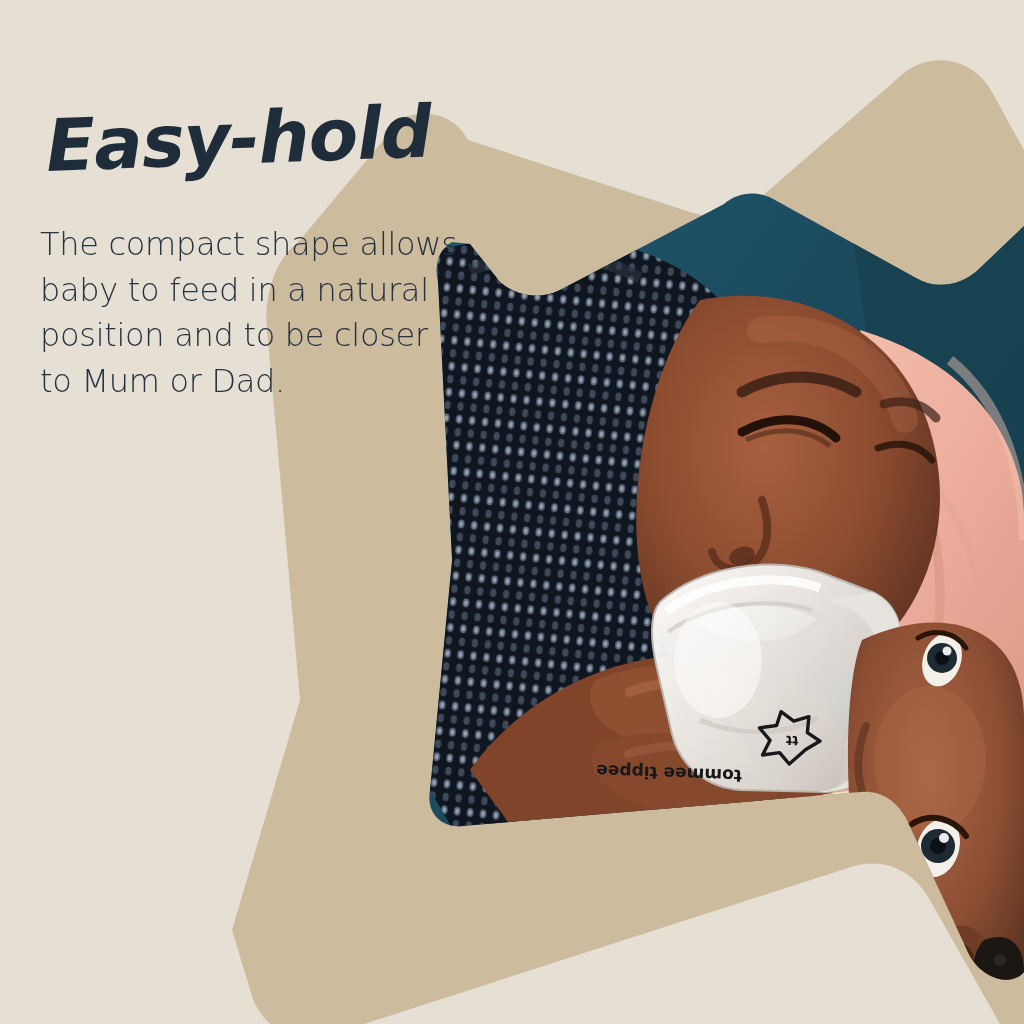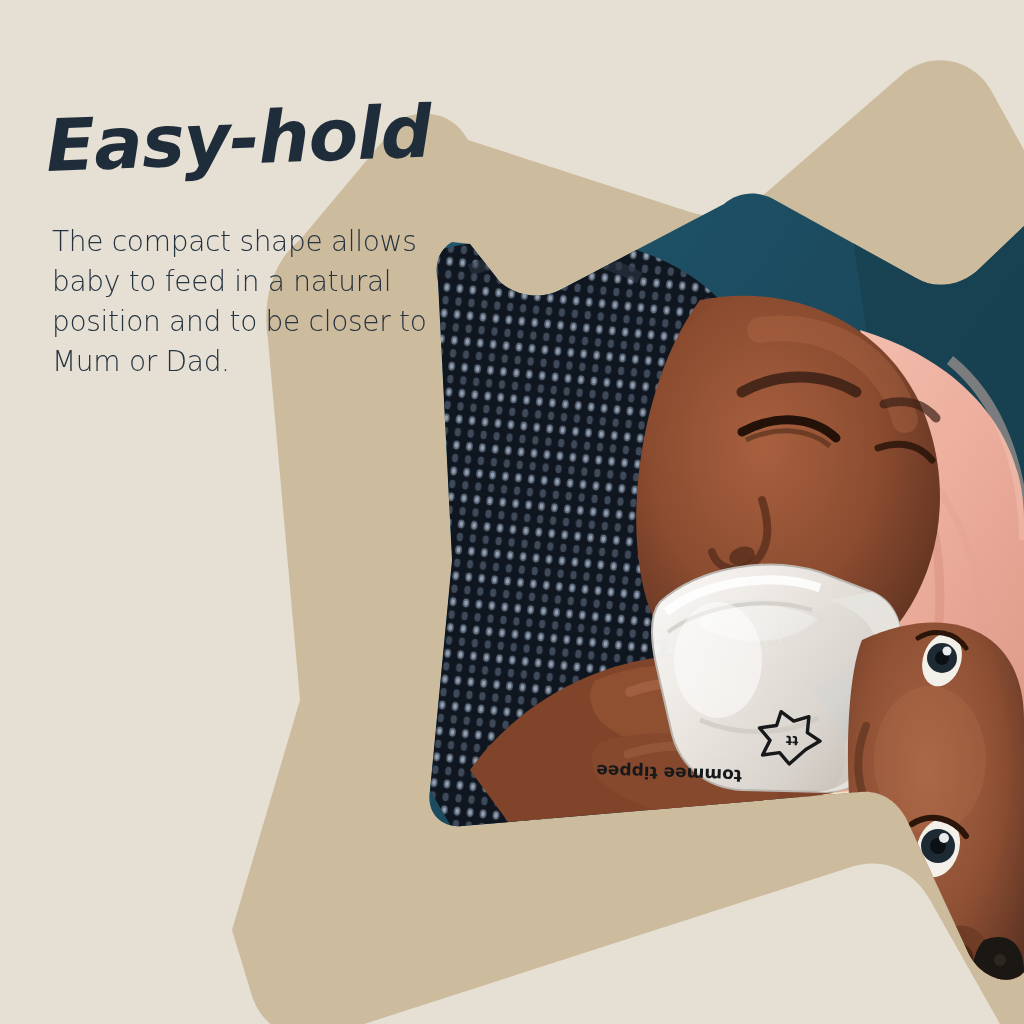--- a/index.html
+++ b/index.html
@@ -26,24 +26,24 @@
     letter-spacing:-1px;
     color:#1f2c3a;
     margin:0 0 42px 6px;
     transform:rotate(-2.2deg);
     transform-origin:left center;
     white-space:nowrap;
   }
   #body-copy{
     font-family:"DejaVu Sans", sans-serif;
     font-weight:300;
-    font-size:28px;
+    font-size:32px;
     line-height:1.42;
     color:#25323f;
-    margin:12px;
+    margin:0;
     letter-spacing:-0.3px;
     width:420px;
   }
 </style>
 </head>
 <body>
 
 <div id="stage">
 
   <svg id="artwork" viewBox="0 0 1024 1024" aria-hidden="true">

